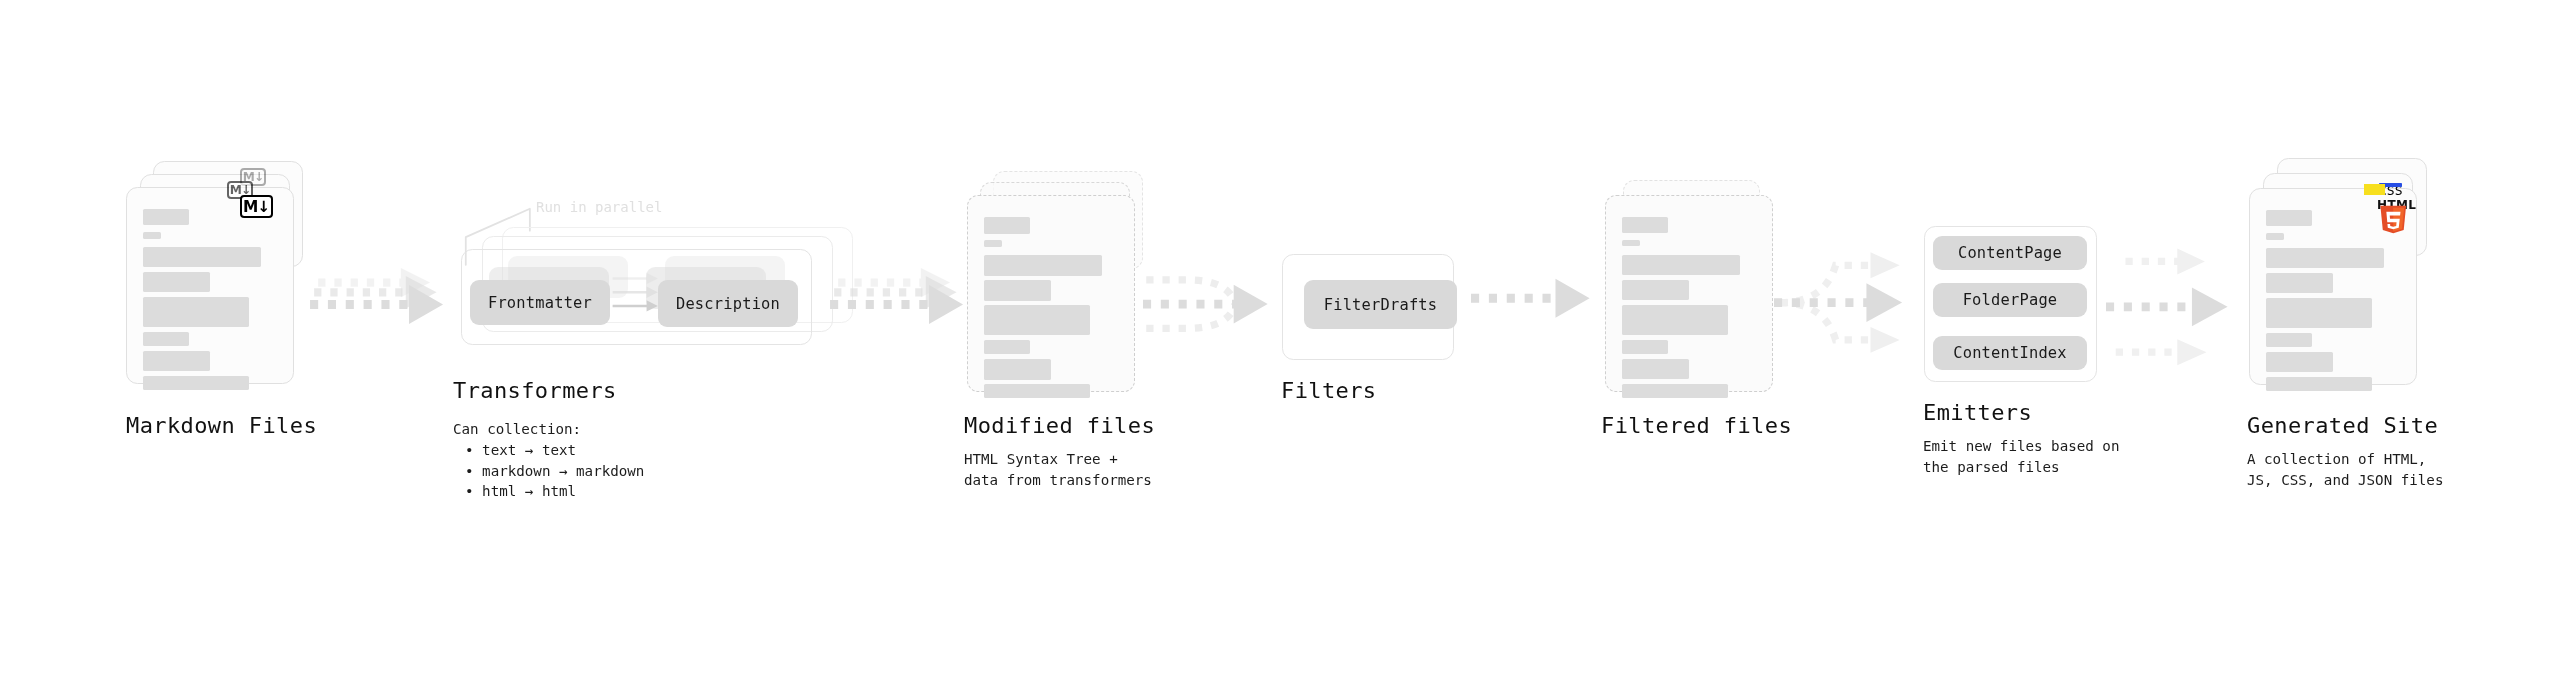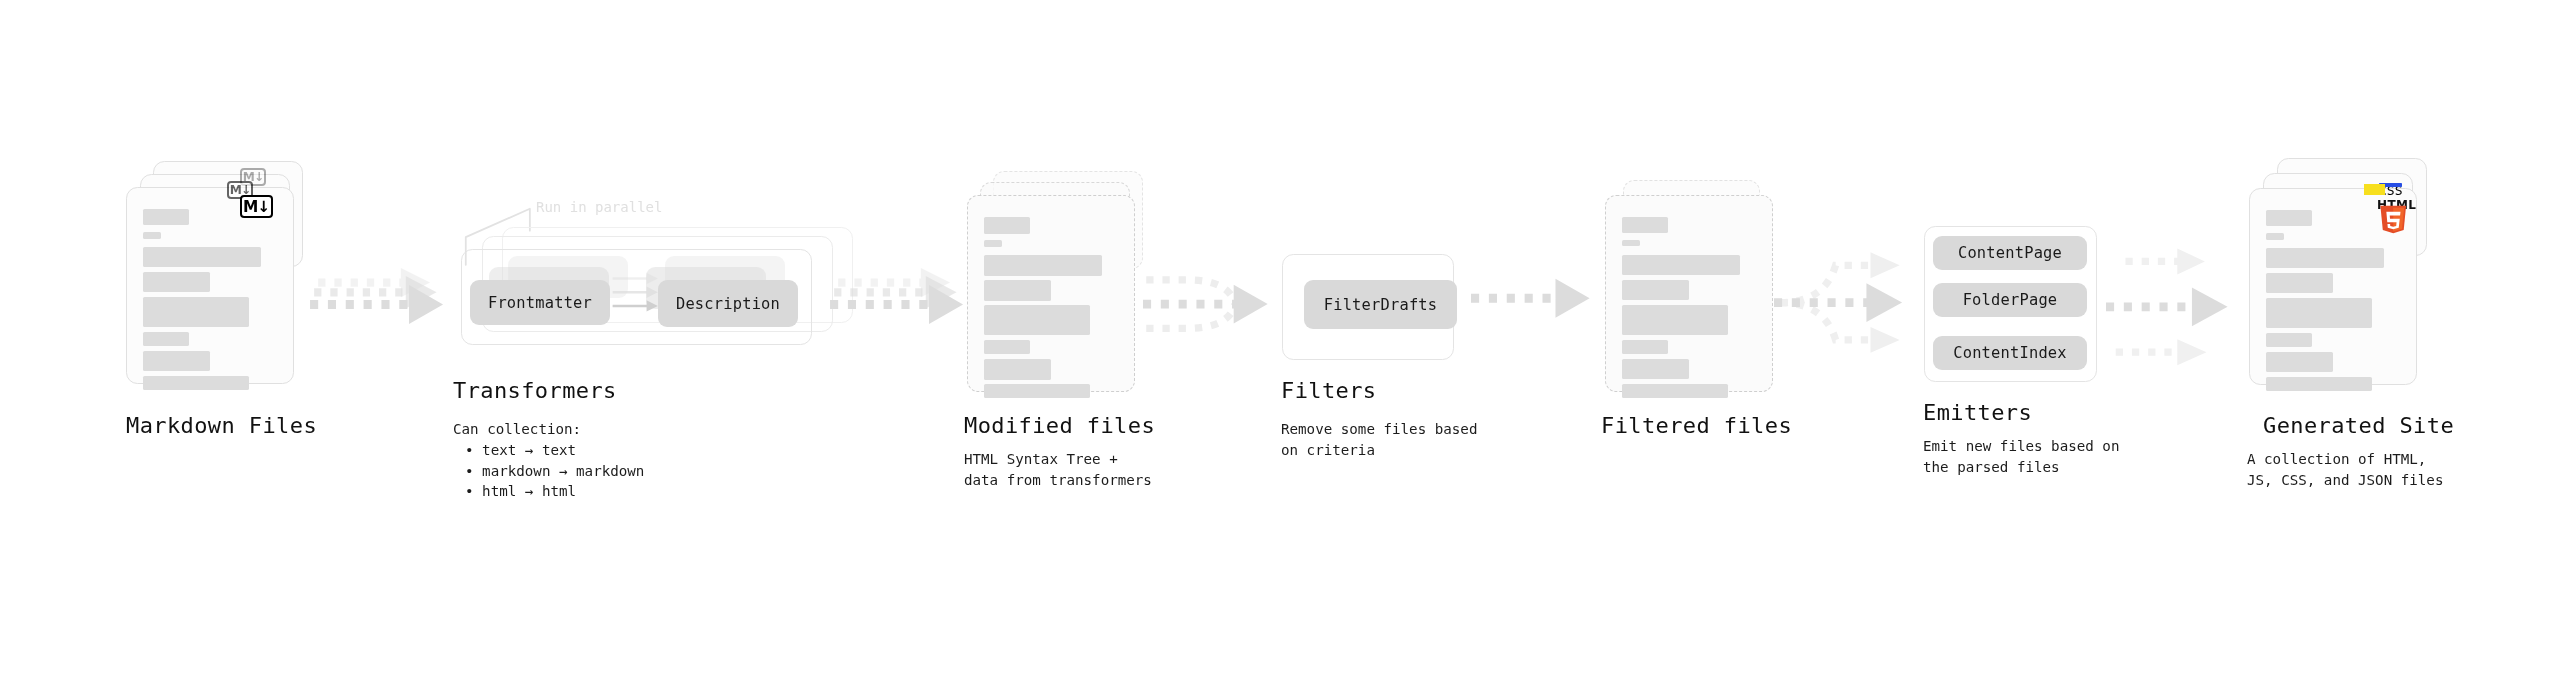--- a/index.html
+++ b/index.html
@@ -264,22 +264,20 @@
         <line x1="6" y1="52" x2="122" y2="52"></line>
         <polygon points="118,28 160,52 118,76" stroke="none"></polygon>
       </g>
     </svg>
   </div>
 
   <div class="groupbox" style="left:1282px; top:254px; width:172px; height:106px;"></div>
   <div class="chip" style="left:1292px; top:280px; width:153px; height:49px;margin-left:12px;">FilterDrafts</div>
 
   <div class="title" style="left:1281px; top:378px;">Filters</div>
-  <div class="subtitle" style="left:1281px; top:419px;">Remove some files based
-on criteria</div>
 
   <div class="arrowlayer" style="left:1471px; top:286px; width:130px; height:49px;">
     <svg width="130" height="49" viewBox="0 0 160 60">
       <g stroke="#dcdcdc" stroke-width="11" stroke-dasharray="10 12" fill="#dcdcdc">
         <line x1="0" y1="15" x2="108" y2="15"></line>
         <polygon points="104,-9 146,15 104,39" stroke="none"></polygon>
       </g>
     </svg>
   </div>
 
@@ -367,18 +365,18 @@
     <div class="html5-badge" style="left:128px; top:40px; width:32.5px; height:37px;">
       <div class="html5-word">HTML</div>
       <svg width="32.5" height="37" viewBox="0 0 40 46" style="position:absolute; top:7.3px; left:0;">
         <path d="M4 1 L36 1 L33 31 L20 35 L7 31 Z" fill="#e44d26"></path>
         <path d="M20 3.5 L33.6 3.5 L31 29.6 L20 32.9 Z" fill="#f16529"></path>
         <path d="M11 8.5 H29 L28.5 13 H15.6 L16 17 H28.1 L26.8 28.2 L20 30.1 L13.2 28.2 L12.8 23.6 H16.1 L16.3 26 L20 27 L23.7 26 L24.1 21.5 H12.6 L11.4 8.5 Z" fill="#ffffff"></path>
       </svg>
     </div>
   </div>
 
-  <div class="title" style="left:2247px; top:413px;margin-left:16px;">Generated Site</div>
+  <div class="title" style="left:2247px; top:413px;">Generated Site</div>
   <div class="subtitle" style="left:2247px; top:449px;">A collection of HTML,
 JS, CSS, and JSON files</div>
 
 </div>
 
 
 </body></html>

